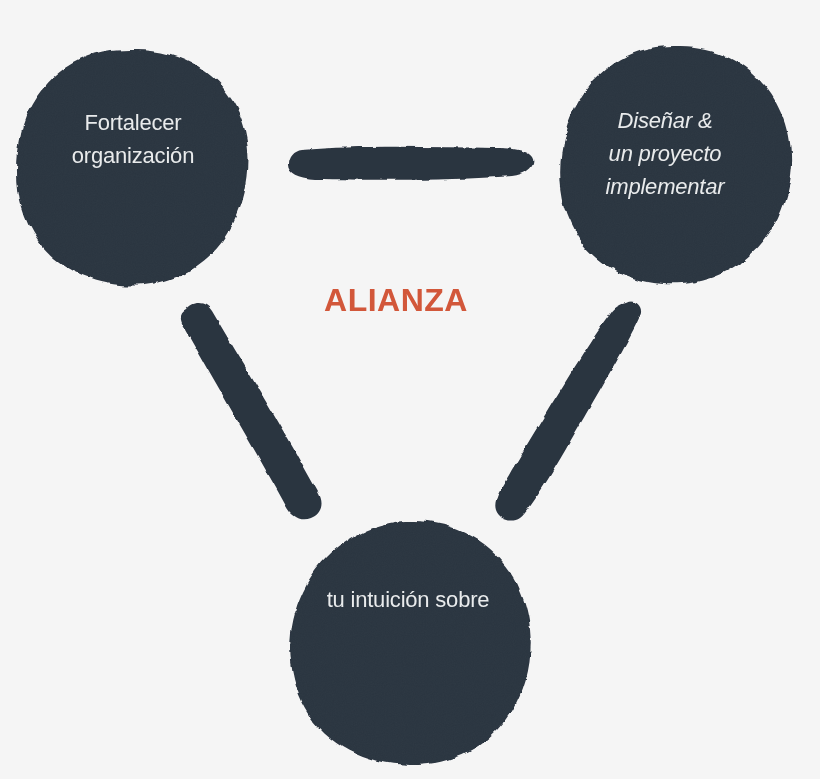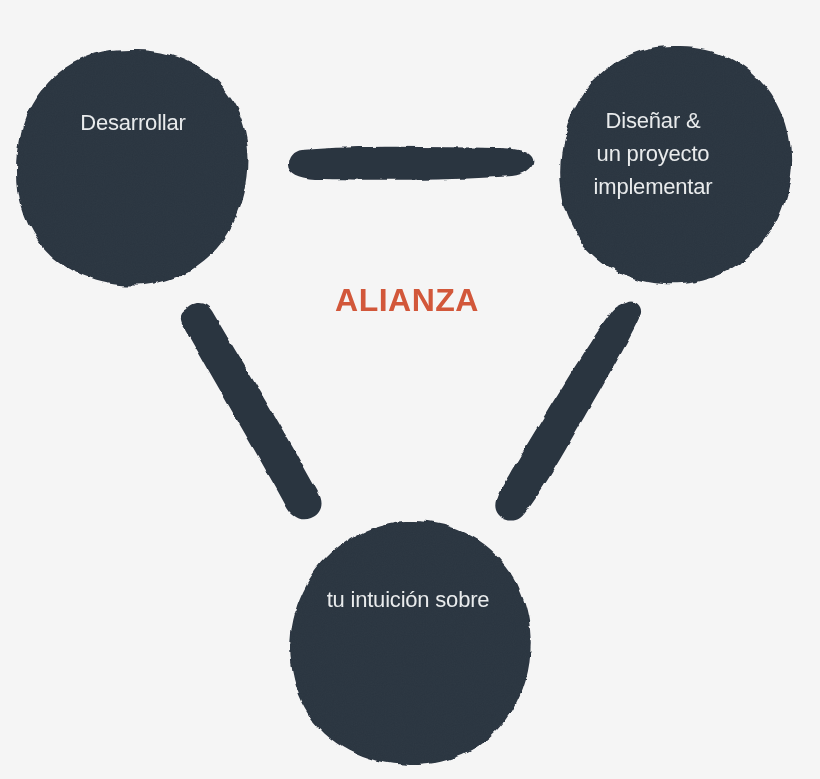--- a/index.html
+++ b/index.html
@@ -46,34 +46,35 @@
     pointer-events: none;
   }
   .node-text .ln { display: block; }
 
   #node-strengthen-text {
     left: 0px;
     top: 106px;
     width: 266px;
   }
   #node-design-text {
-    left: 520px;
+    left: 532px;
     top: 104px;
     width: 266px;
+    font-style: italic;
   }
   #node-develop-text {
     left: 268px;
     top: 583px;
     width: 280px;
   }
 
   
   #center-title {
     position: absolute;
-    left: 257px;
+    left: 246px;
     top: 275px;
     width: 300px;
     text-align: center;
     color: #d2573a;
     font-family: "Liberation Sans", sans-serif;
     font-weight: bold;
     font-size: 32px;
     line-height: 50px;
     letter-spacing: 0.5px;
   }
@@ -187,21 +188,22 @@
                C 537 631, 533 678, 511 713
                C 489 748, 451 766, 409 765
                C 366 764, 326 744, 306 709
                C 286 674, 285 628, 303 591
                C 322 551, 362 524, 404 521
                C 406 521, 408 521, 410 521 Z" fill="#8e99a6" opacity="0.35"></path>
     </g>
   </svg>
 
   <div class="node-text" id="node-strengthen-text">
-    <span class="ln">Desarrollar</span>
+    <span class="ln">Fortalecer</span>
+    <span class="ln">organización</span>
   </div>
 
   <div class="node-text" id="node-design-text">
     <span class="ln">Diseñar &amp;</span>
     <span class="ln">un proyecto</span>
     <span class="ln">implementar</span>
   </div>
 
   <div class="node-text" id="node-develop-text">
     <span class="ln">tu intuición sobre</span>

